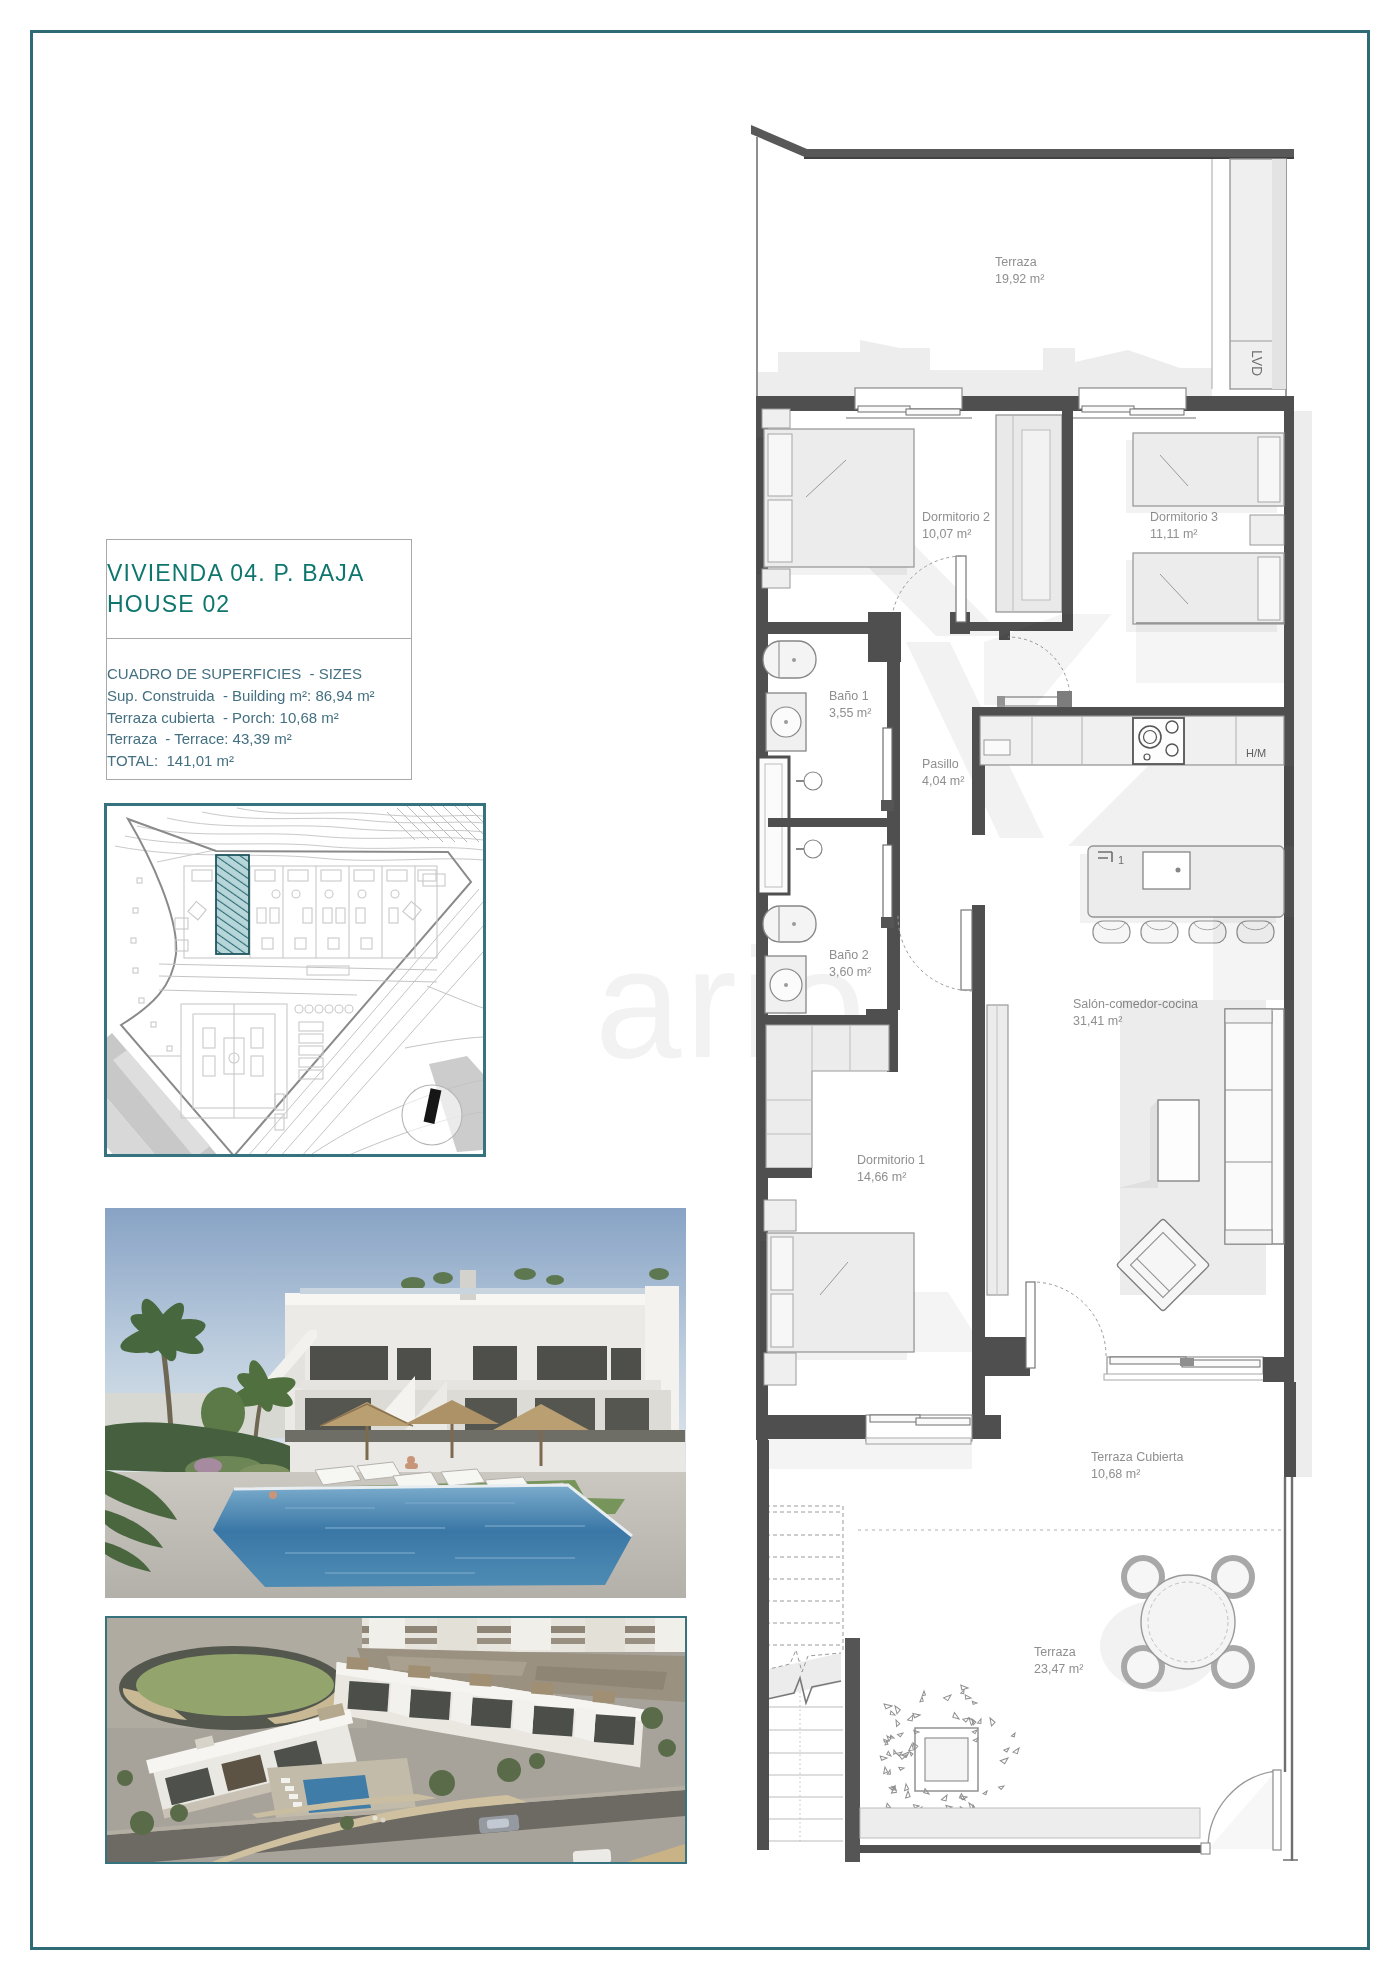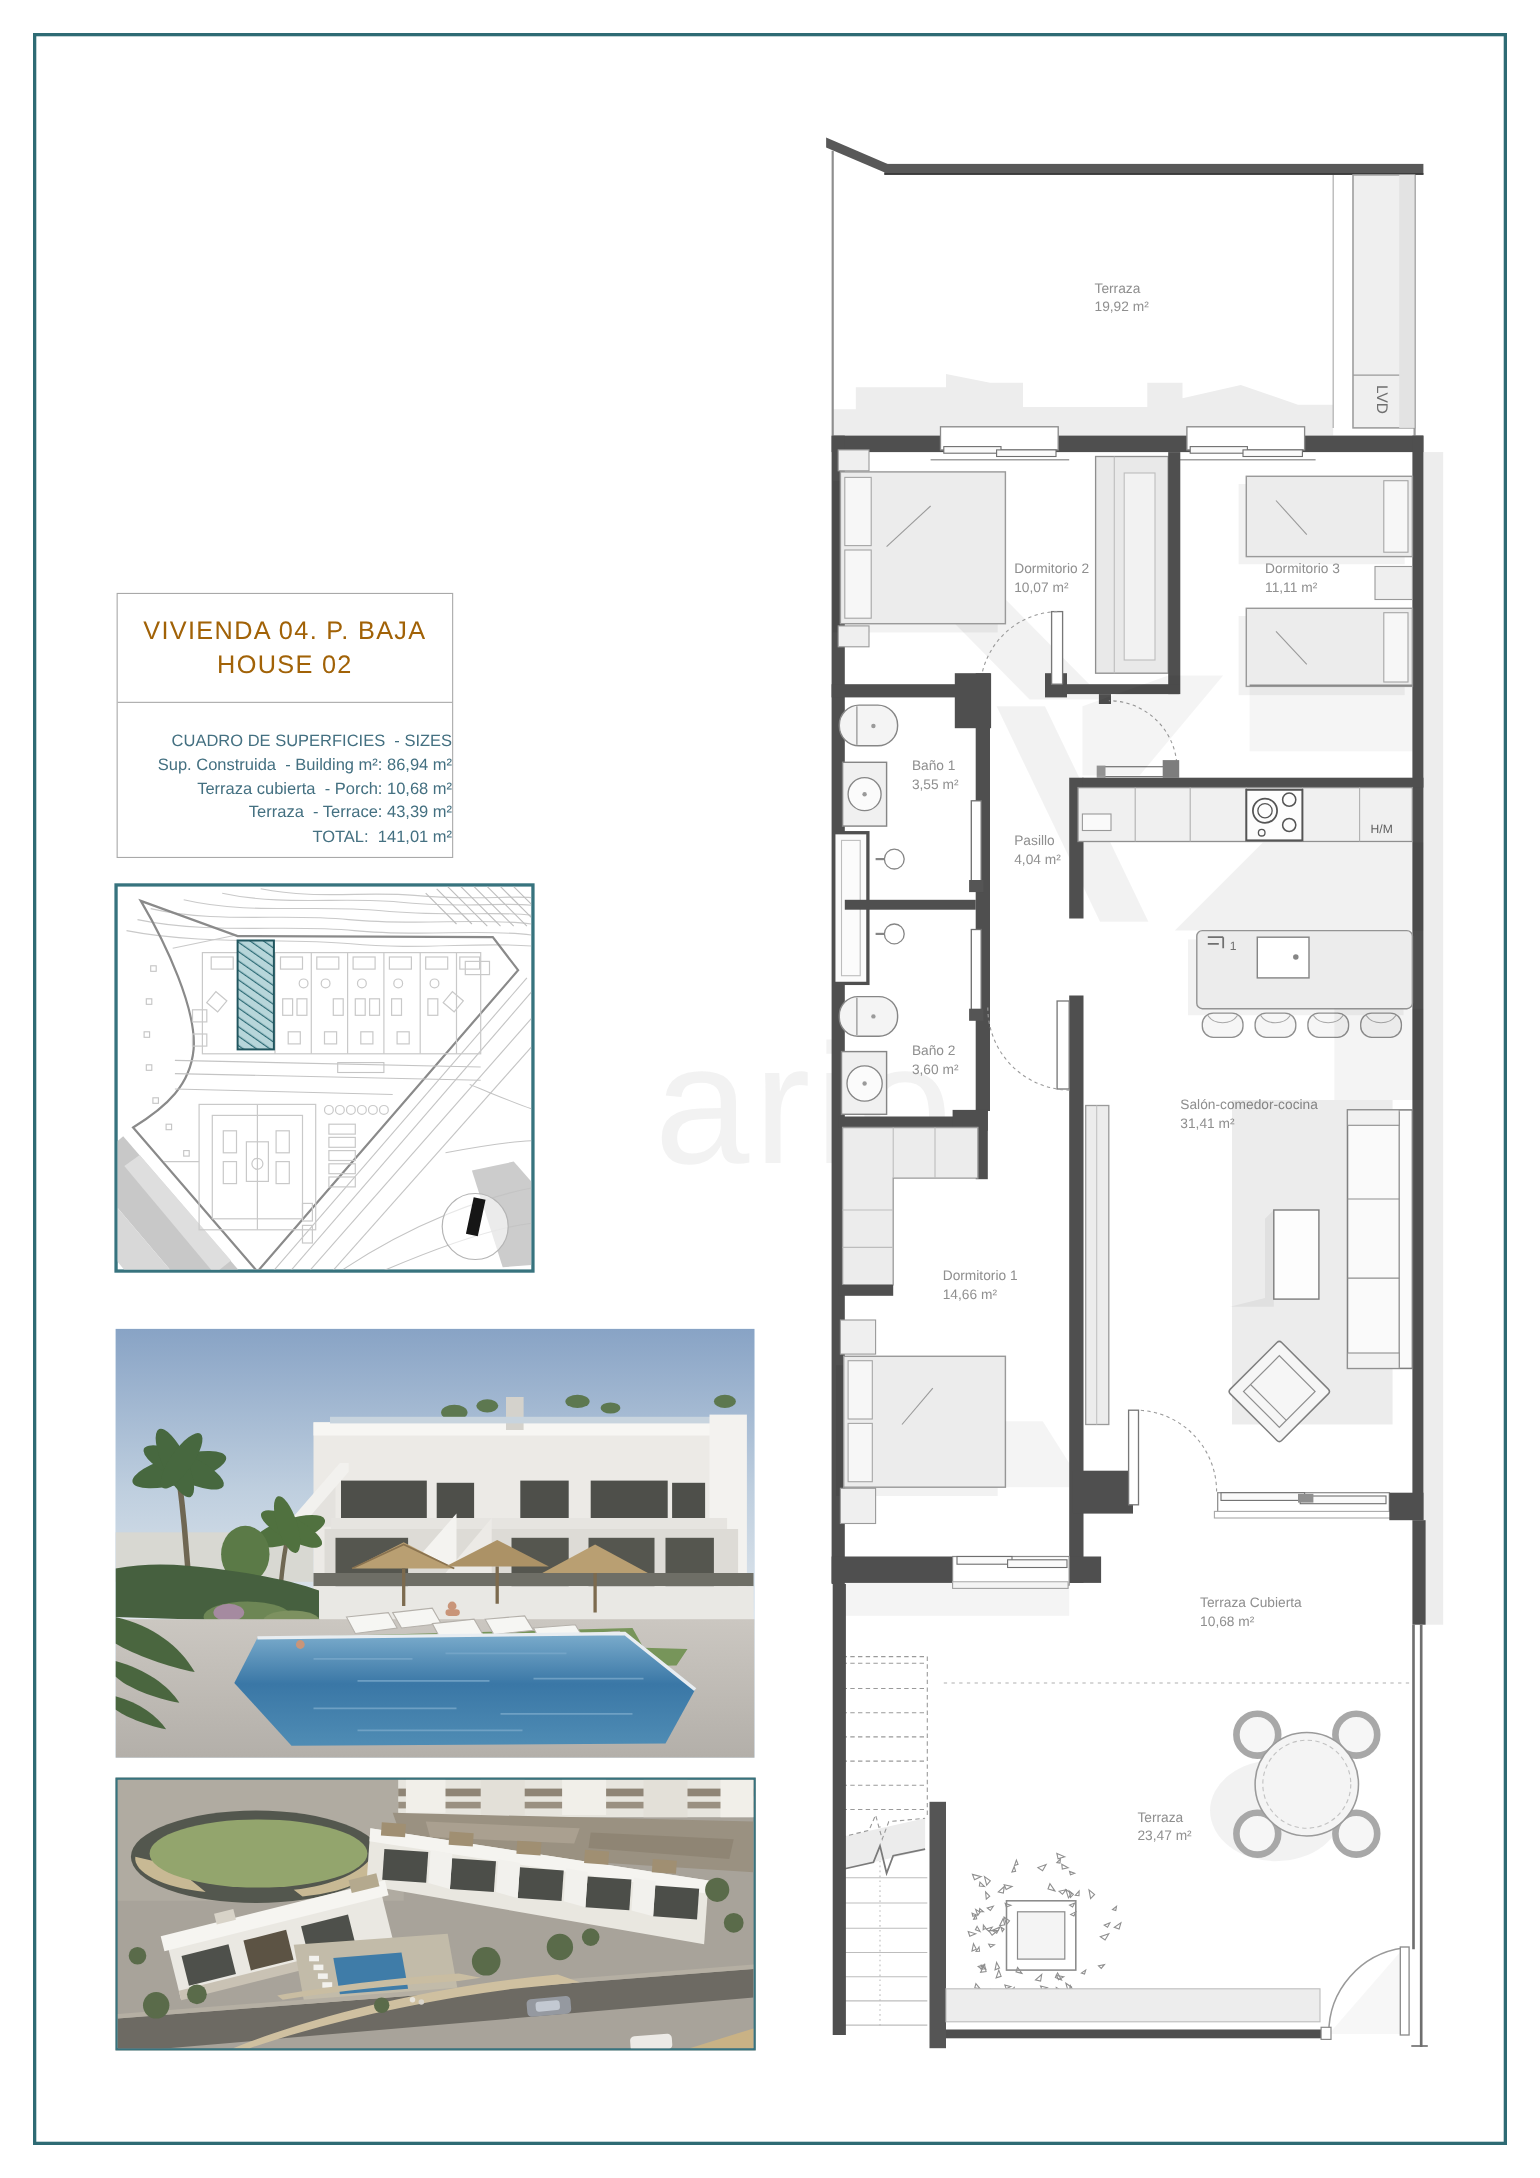--- a/index.html
+++ b/index.html
@@ -6,26 +6,26 @@
 body{width:1400px;height:1980px;position:relative;font-family:"Liberation Sans",sans-serif;overflow:hidden;}
 .abs{position:absolute;}
 </style>
 </head>
 <body>
 
 <div class="abs" style="left:30px;top:30px;width:1340px;height:1920px;border:3px solid #2e6b74;box-sizing:border-box;"></div>
 
 <div class="abs" style="left:106px;top:539px;width:306px;height:241px;border:1px solid #a9a9a9;box-sizing:border-box;background:#fff;">
 
-  <div style="height:99px;border-bottom:1px solid #a9a9a9;text-align:center;color:#a16207;padding-top:18px;box-sizing:border-box;white-space:nowrap;">
+  <div style="height:99px;border-bottom:1px solid #a9a9a9;text-align:left;color:#0f766e;padding-top:18px;box-sizing:border-box;white-space:nowrap;">
     <div style="font-size:23px;letter-spacing:1.2px;line-height:30px;">VIVIENDA 04. P. BAJA</div>
     <div style="font-size:23px;letter-spacing:1.2px;line-height:32px;">HOUSE 02</div>
   </div>
 
-  <div style="text-align:right;color:#447081;padding-top:24px;font-size:15px;line-height:21.8px;">
+  <div style="text-align:left;color:#447081;padding-top:24px;font-size:15px;line-height:21.8px;">
     <div>CUADRO DE SUPERFICIES&nbsp; - SIZES</div>
     <div>Sup. Construida&nbsp; - Building m²: 86,94 m²</div>
     <div>Terraza cubierta&nbsp; - Porch: 10,68 m²</div>
     <div>Terraza&nbsp; - Terrace: 43,39 m²</div>
     <div>TOTAL:&nbsp; 141,01 m²</div>
   </div>
 </div>
 
 <div class="abs" style="left:104px;top:803px;width:382px;height:354px;border:3px solid #37737e;box-sizing:border-box;background:#fff;">
 <svg width="376" height="348" viewBox="0 0 376 348" xmlns="http://www.w3.org/2000/svg">

